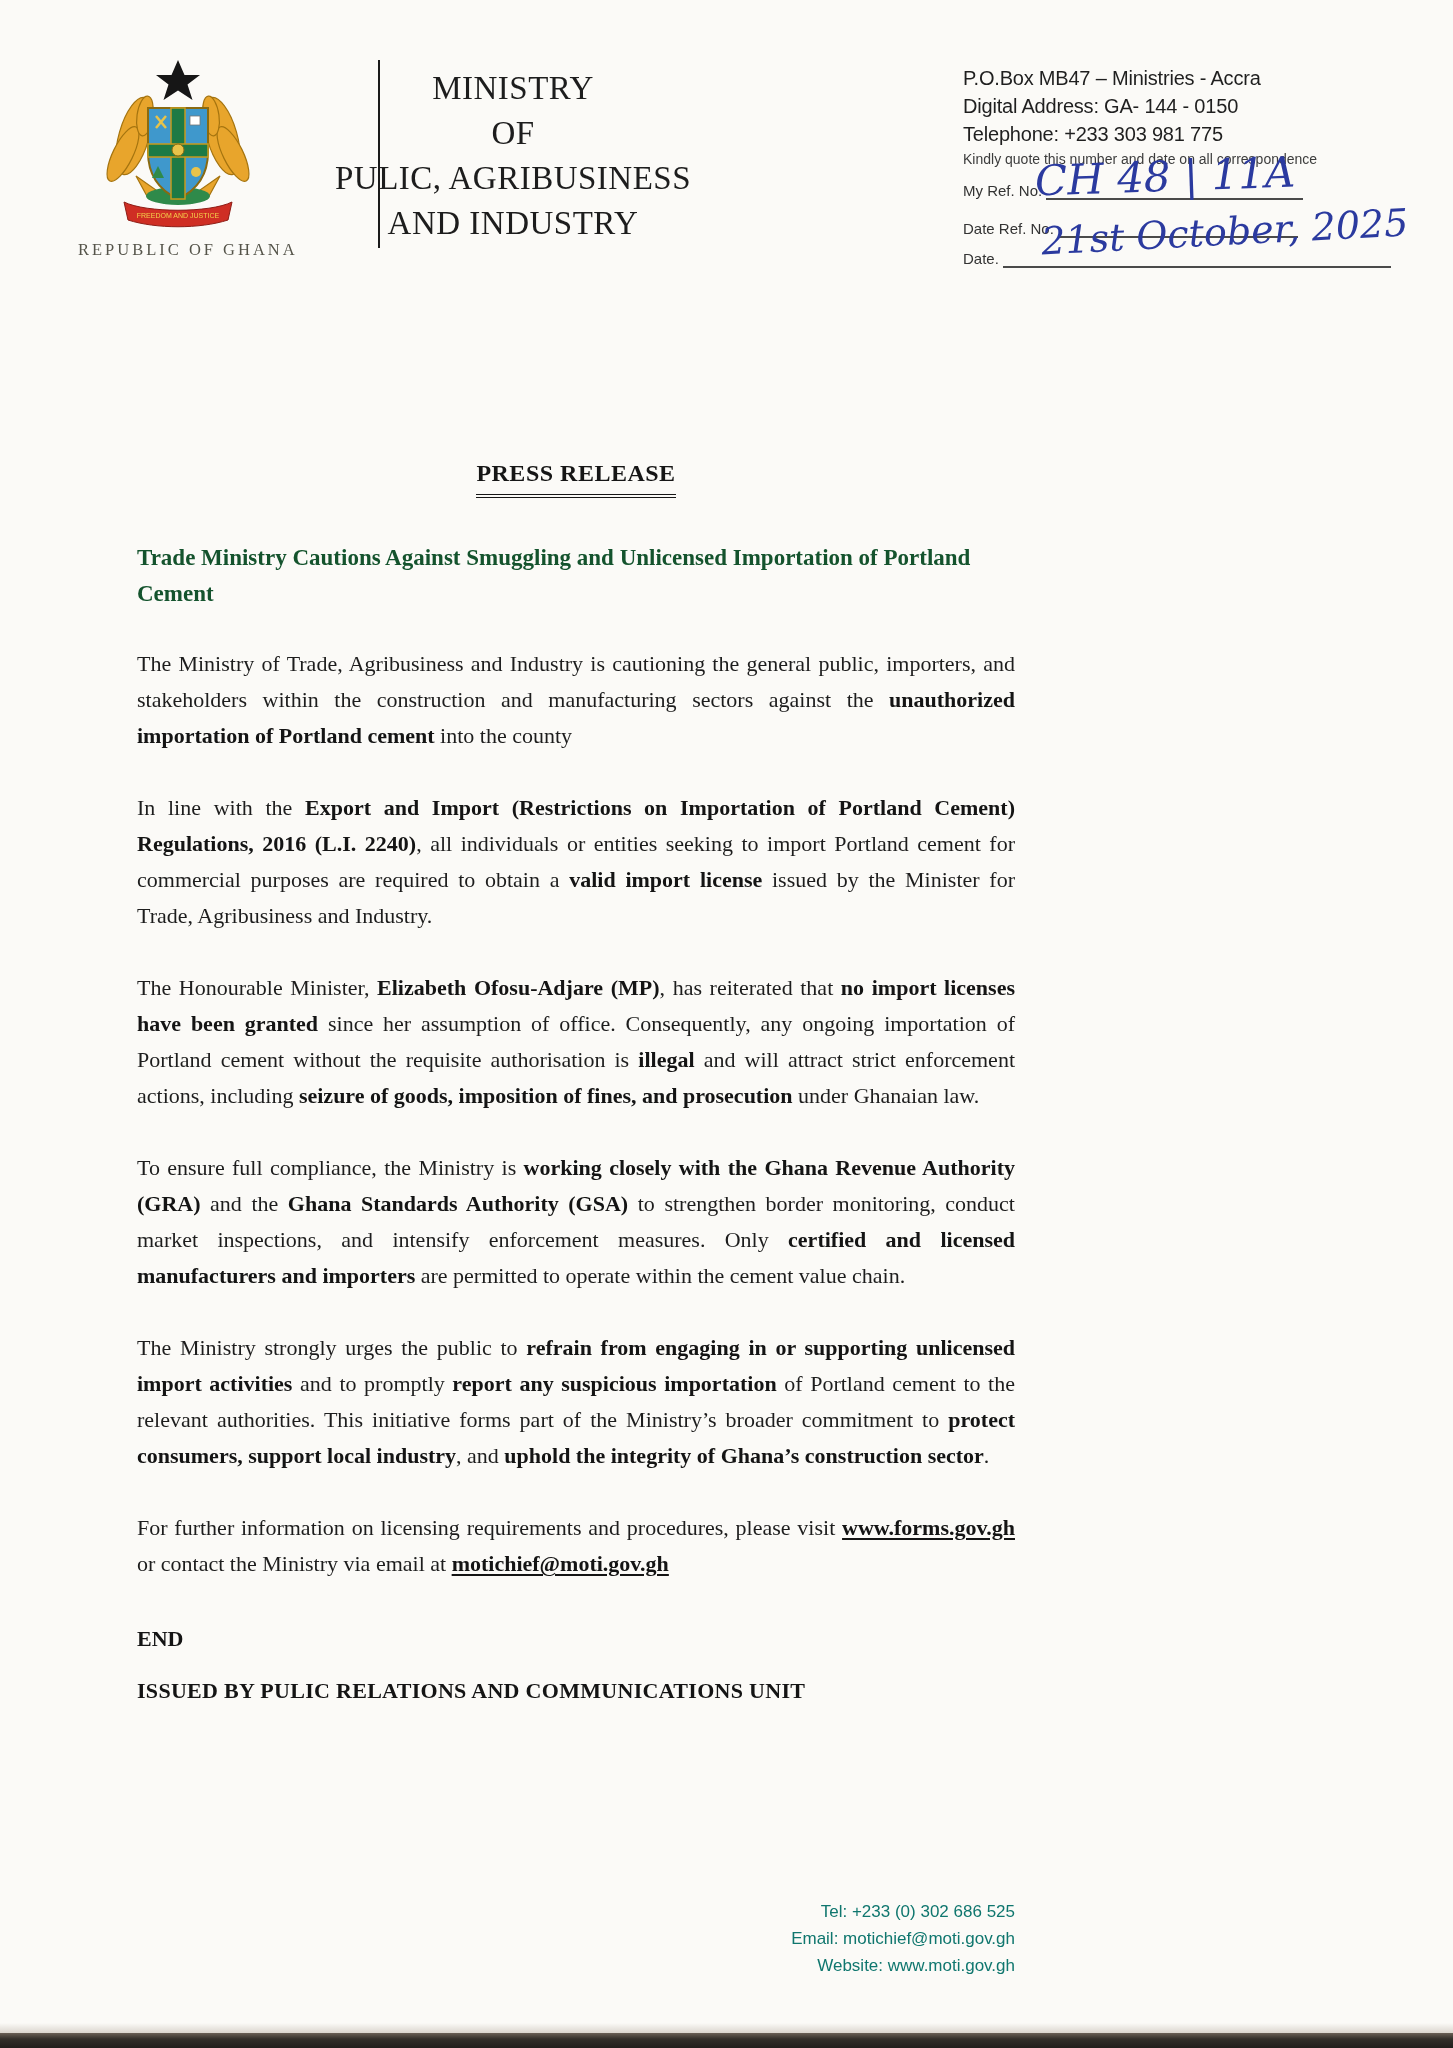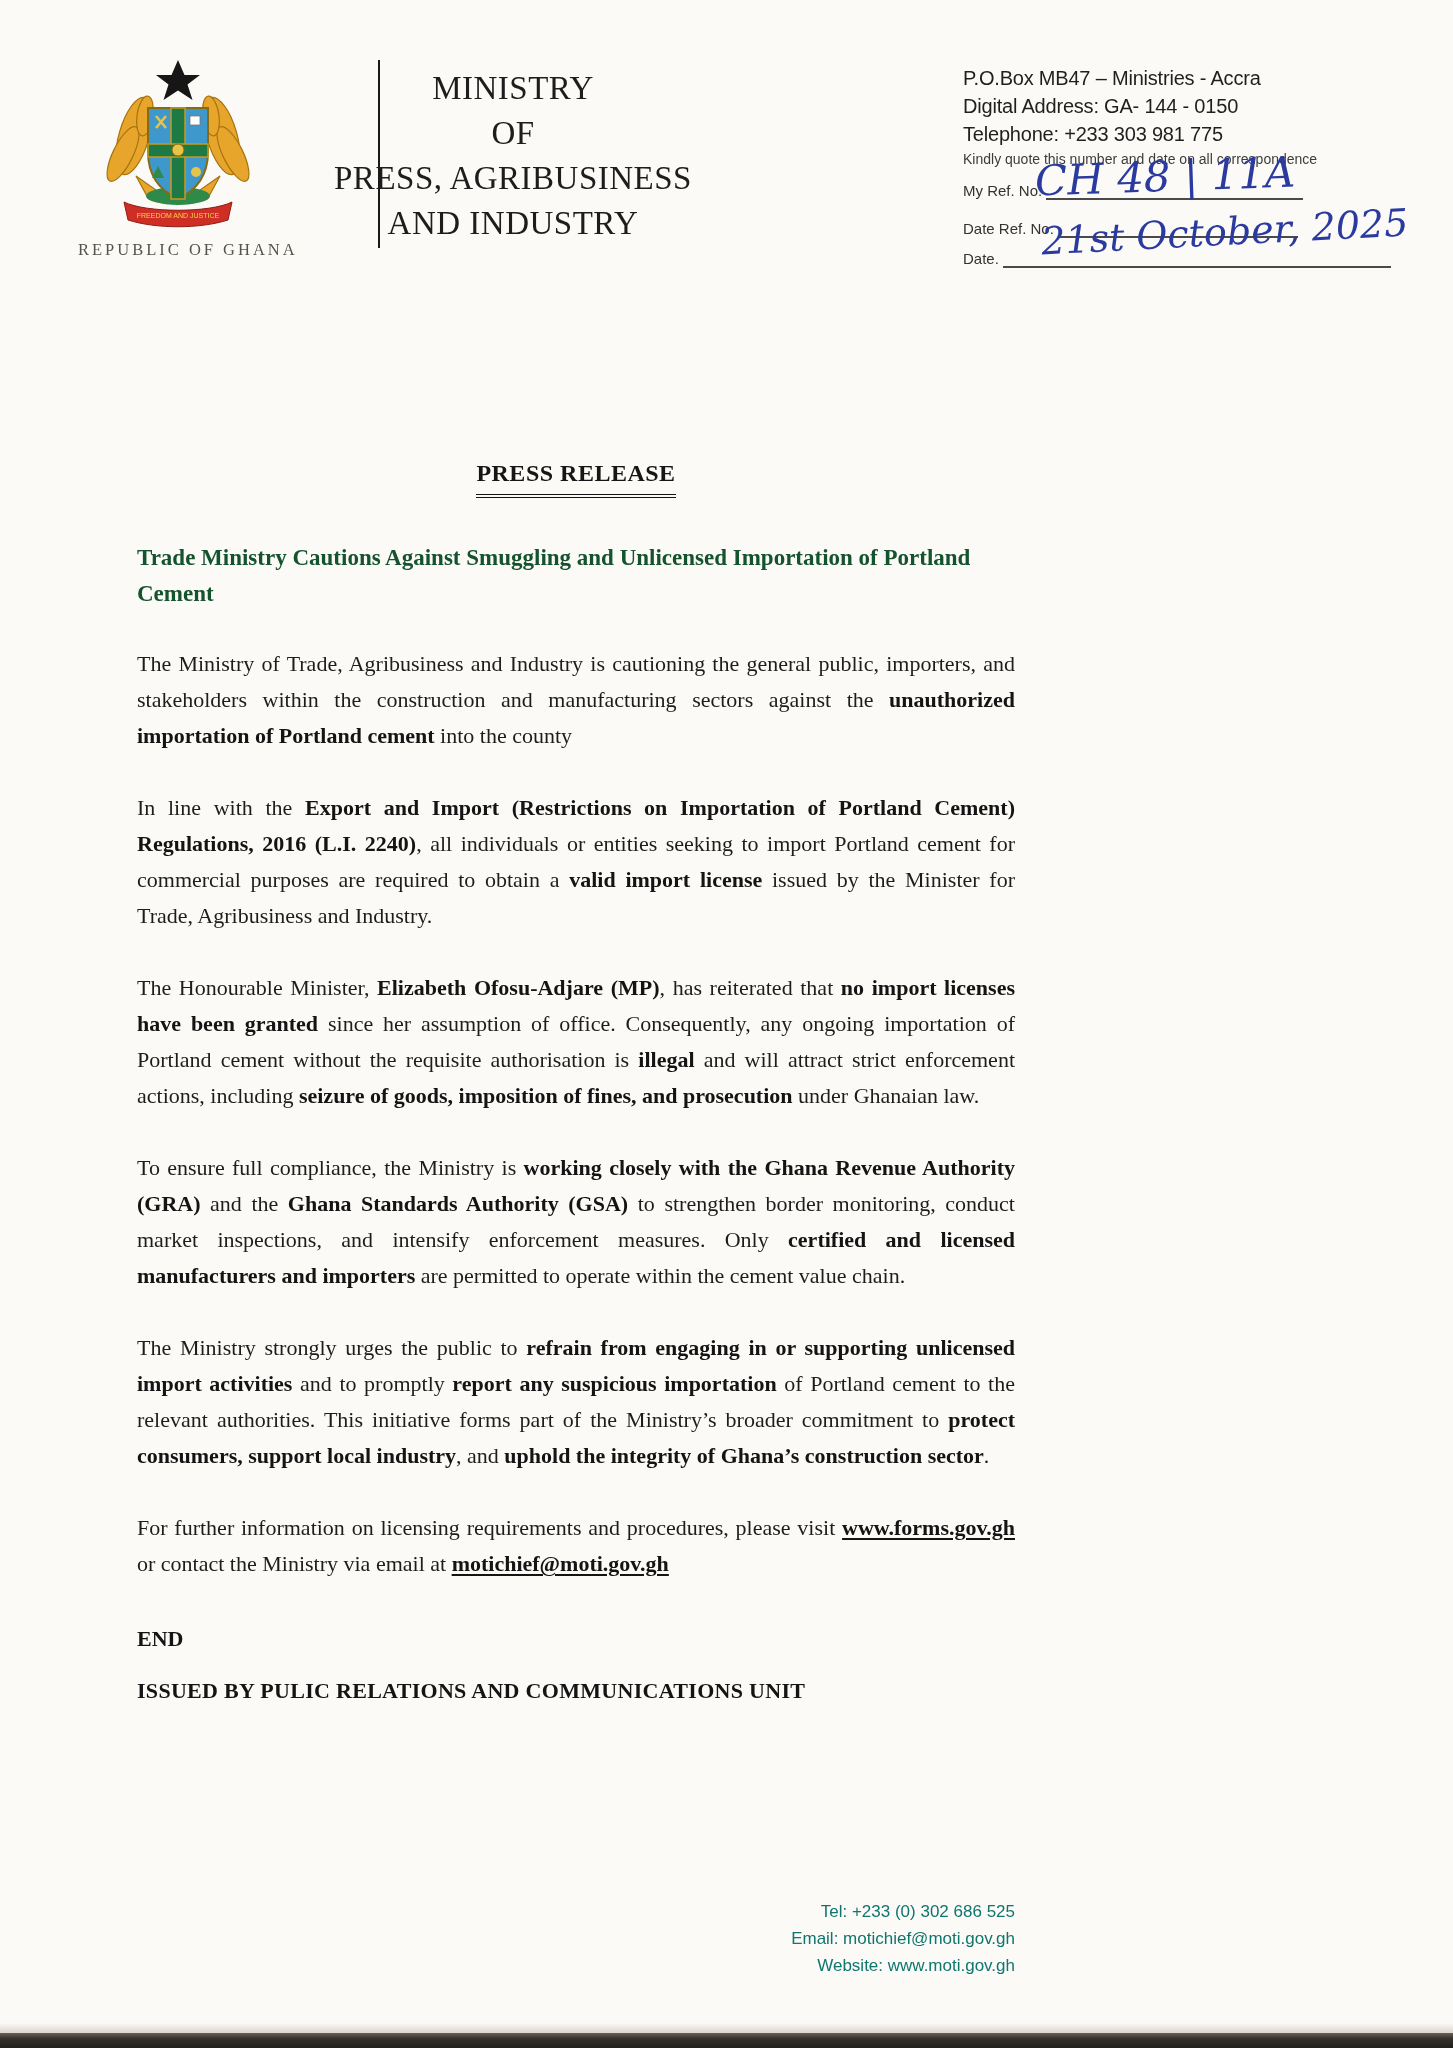--- a/index.html
+++ b/index.html
@@ -136,21 +136,21 @@
       </g>
     </svg>
     <div class="republic">REPUBLIC OF GHANA</div>
   </div>
 
   <div class="vline"></div>
 
   <div class="ministry">
     <div>MINISTRY</div>
     <div>OF</div>
-    <div>PRESS, AGRIBUSINESS</div>
+    <div>PULIC, AGRIBUSINESS</div>
     <div>AND INDUSTRY</div>
   </div>
 
   <div class="contact">
     <div class="c-bold">P.O.Box MB47 – Ministries - Accra</div>
     <div class="c-bold">Digital Address: GA- 144 - 0150</div>
     <div class="c-bold">Telephone: +233 303 981 775</div>
     <div class="c-note">Kindly quote this number and date on all correspondence</div>
 
     <div class="ref-row row-myref">

